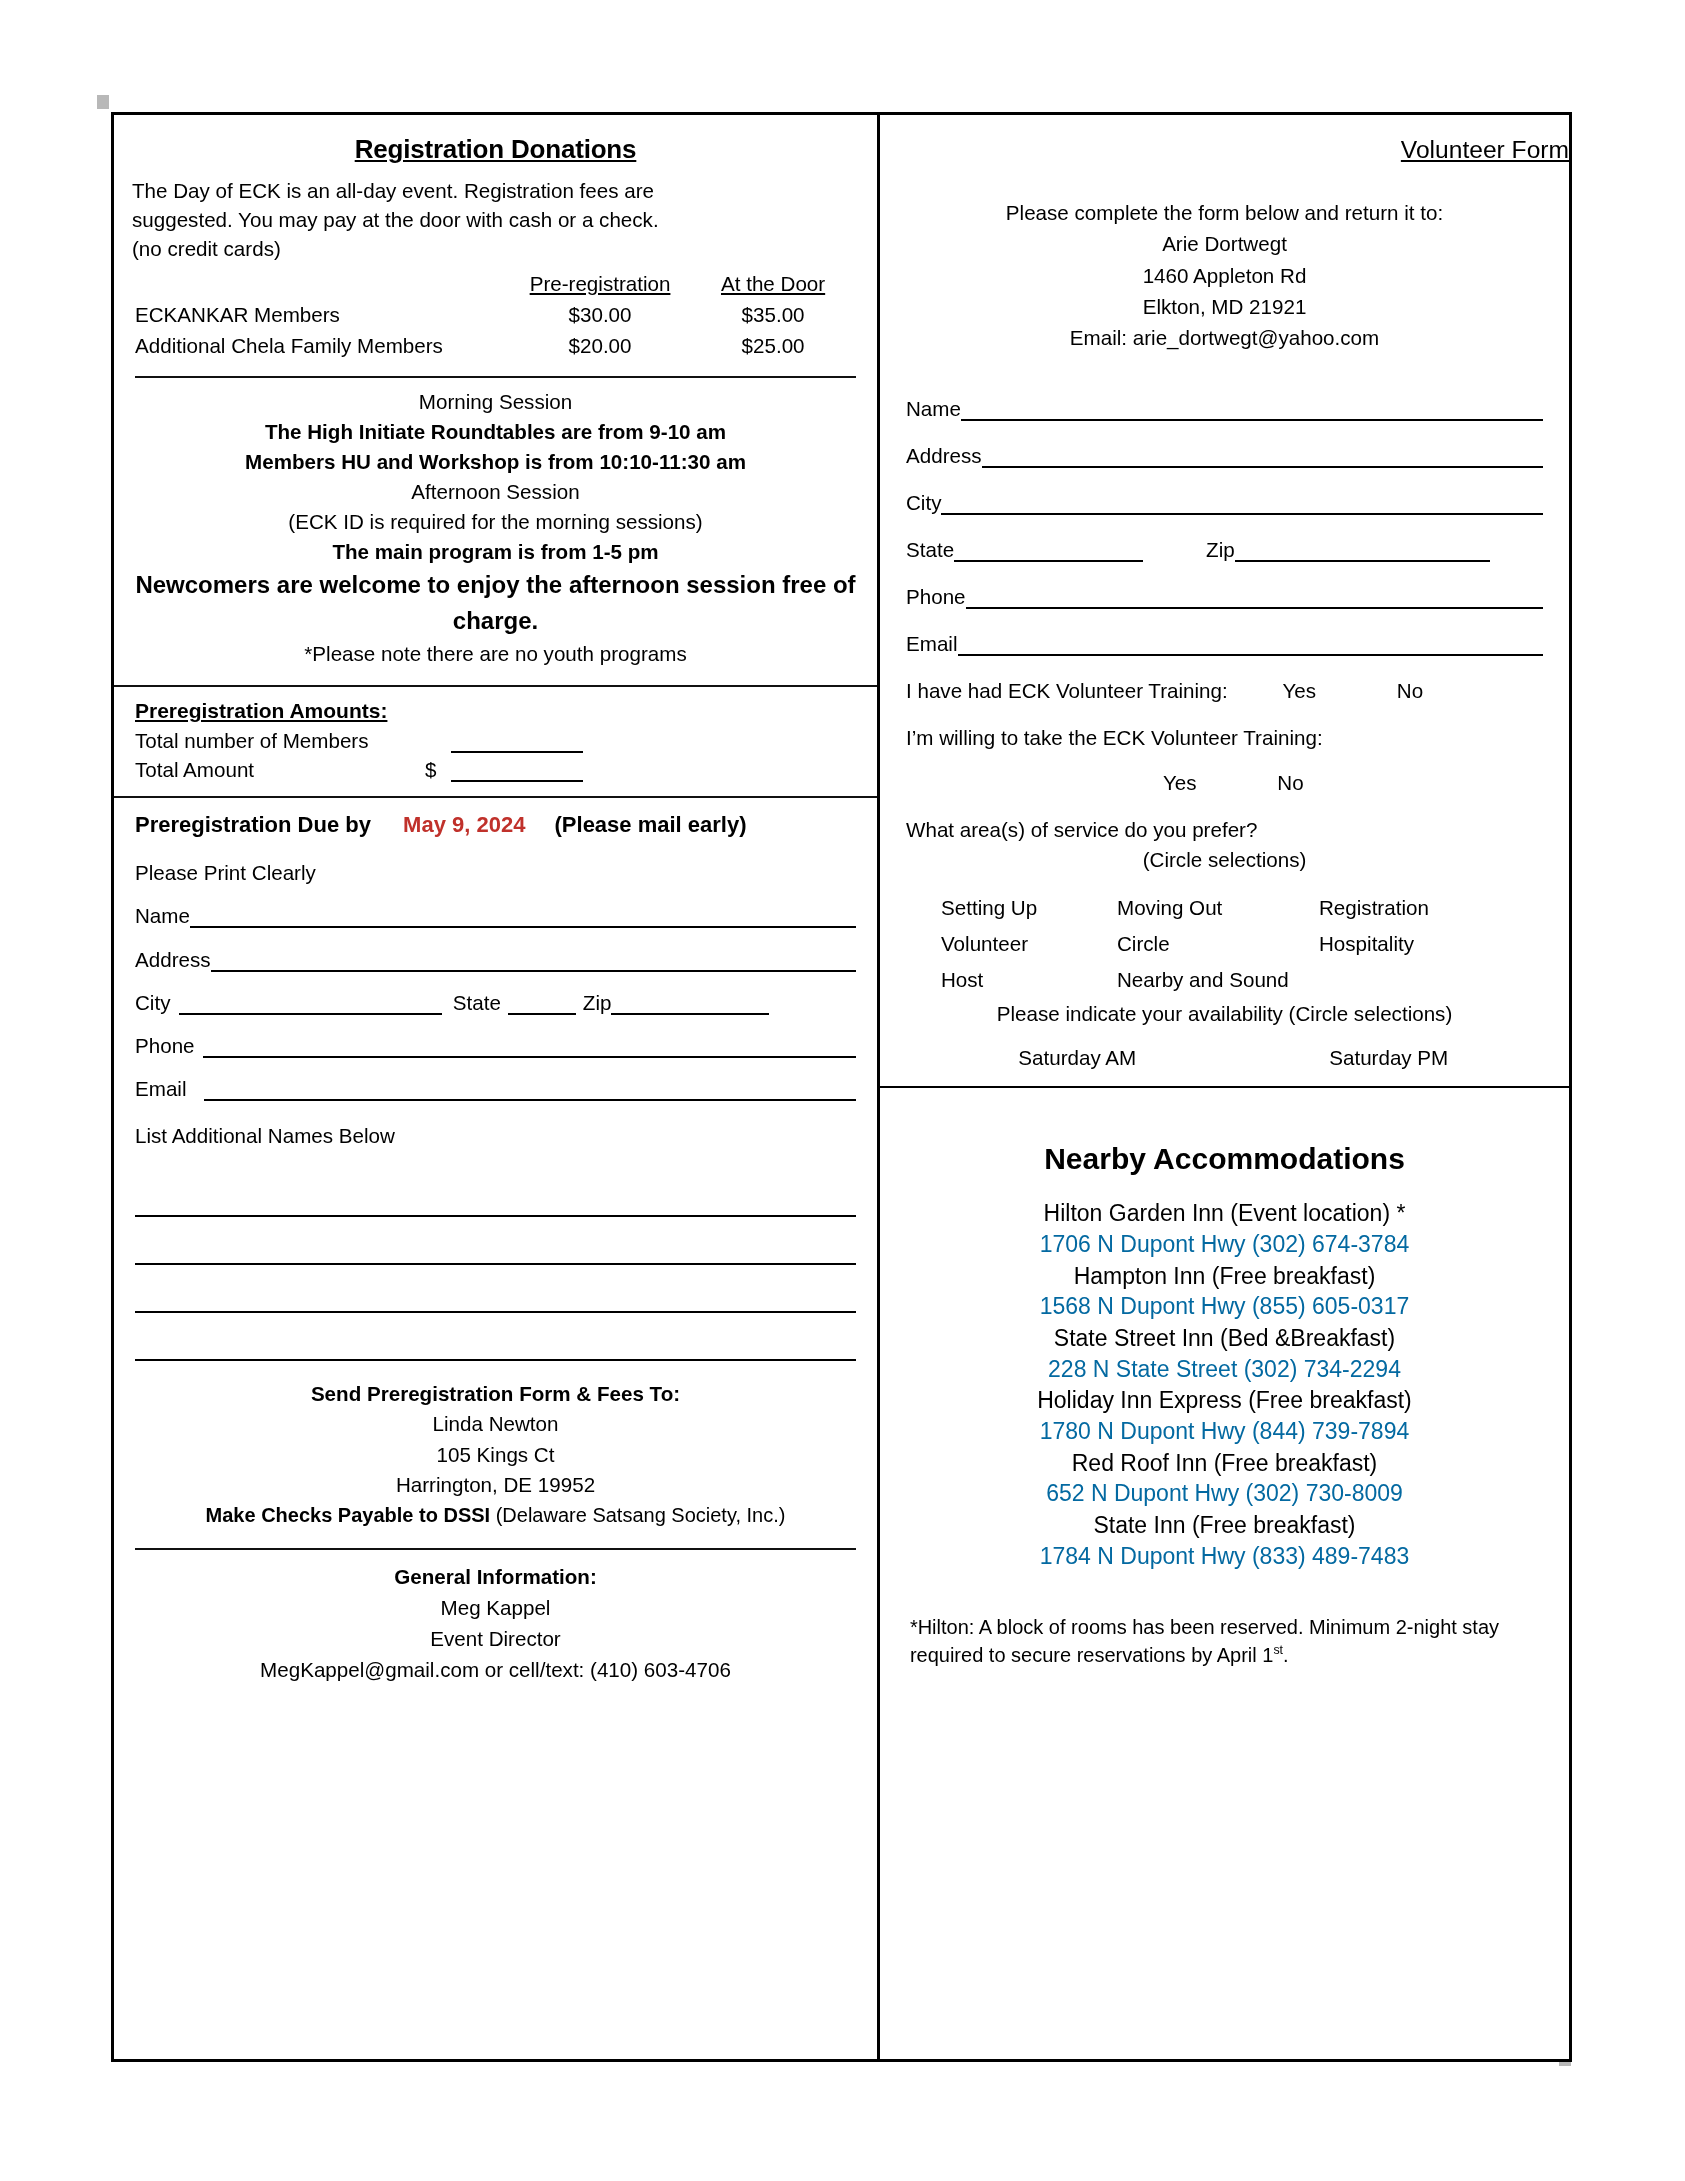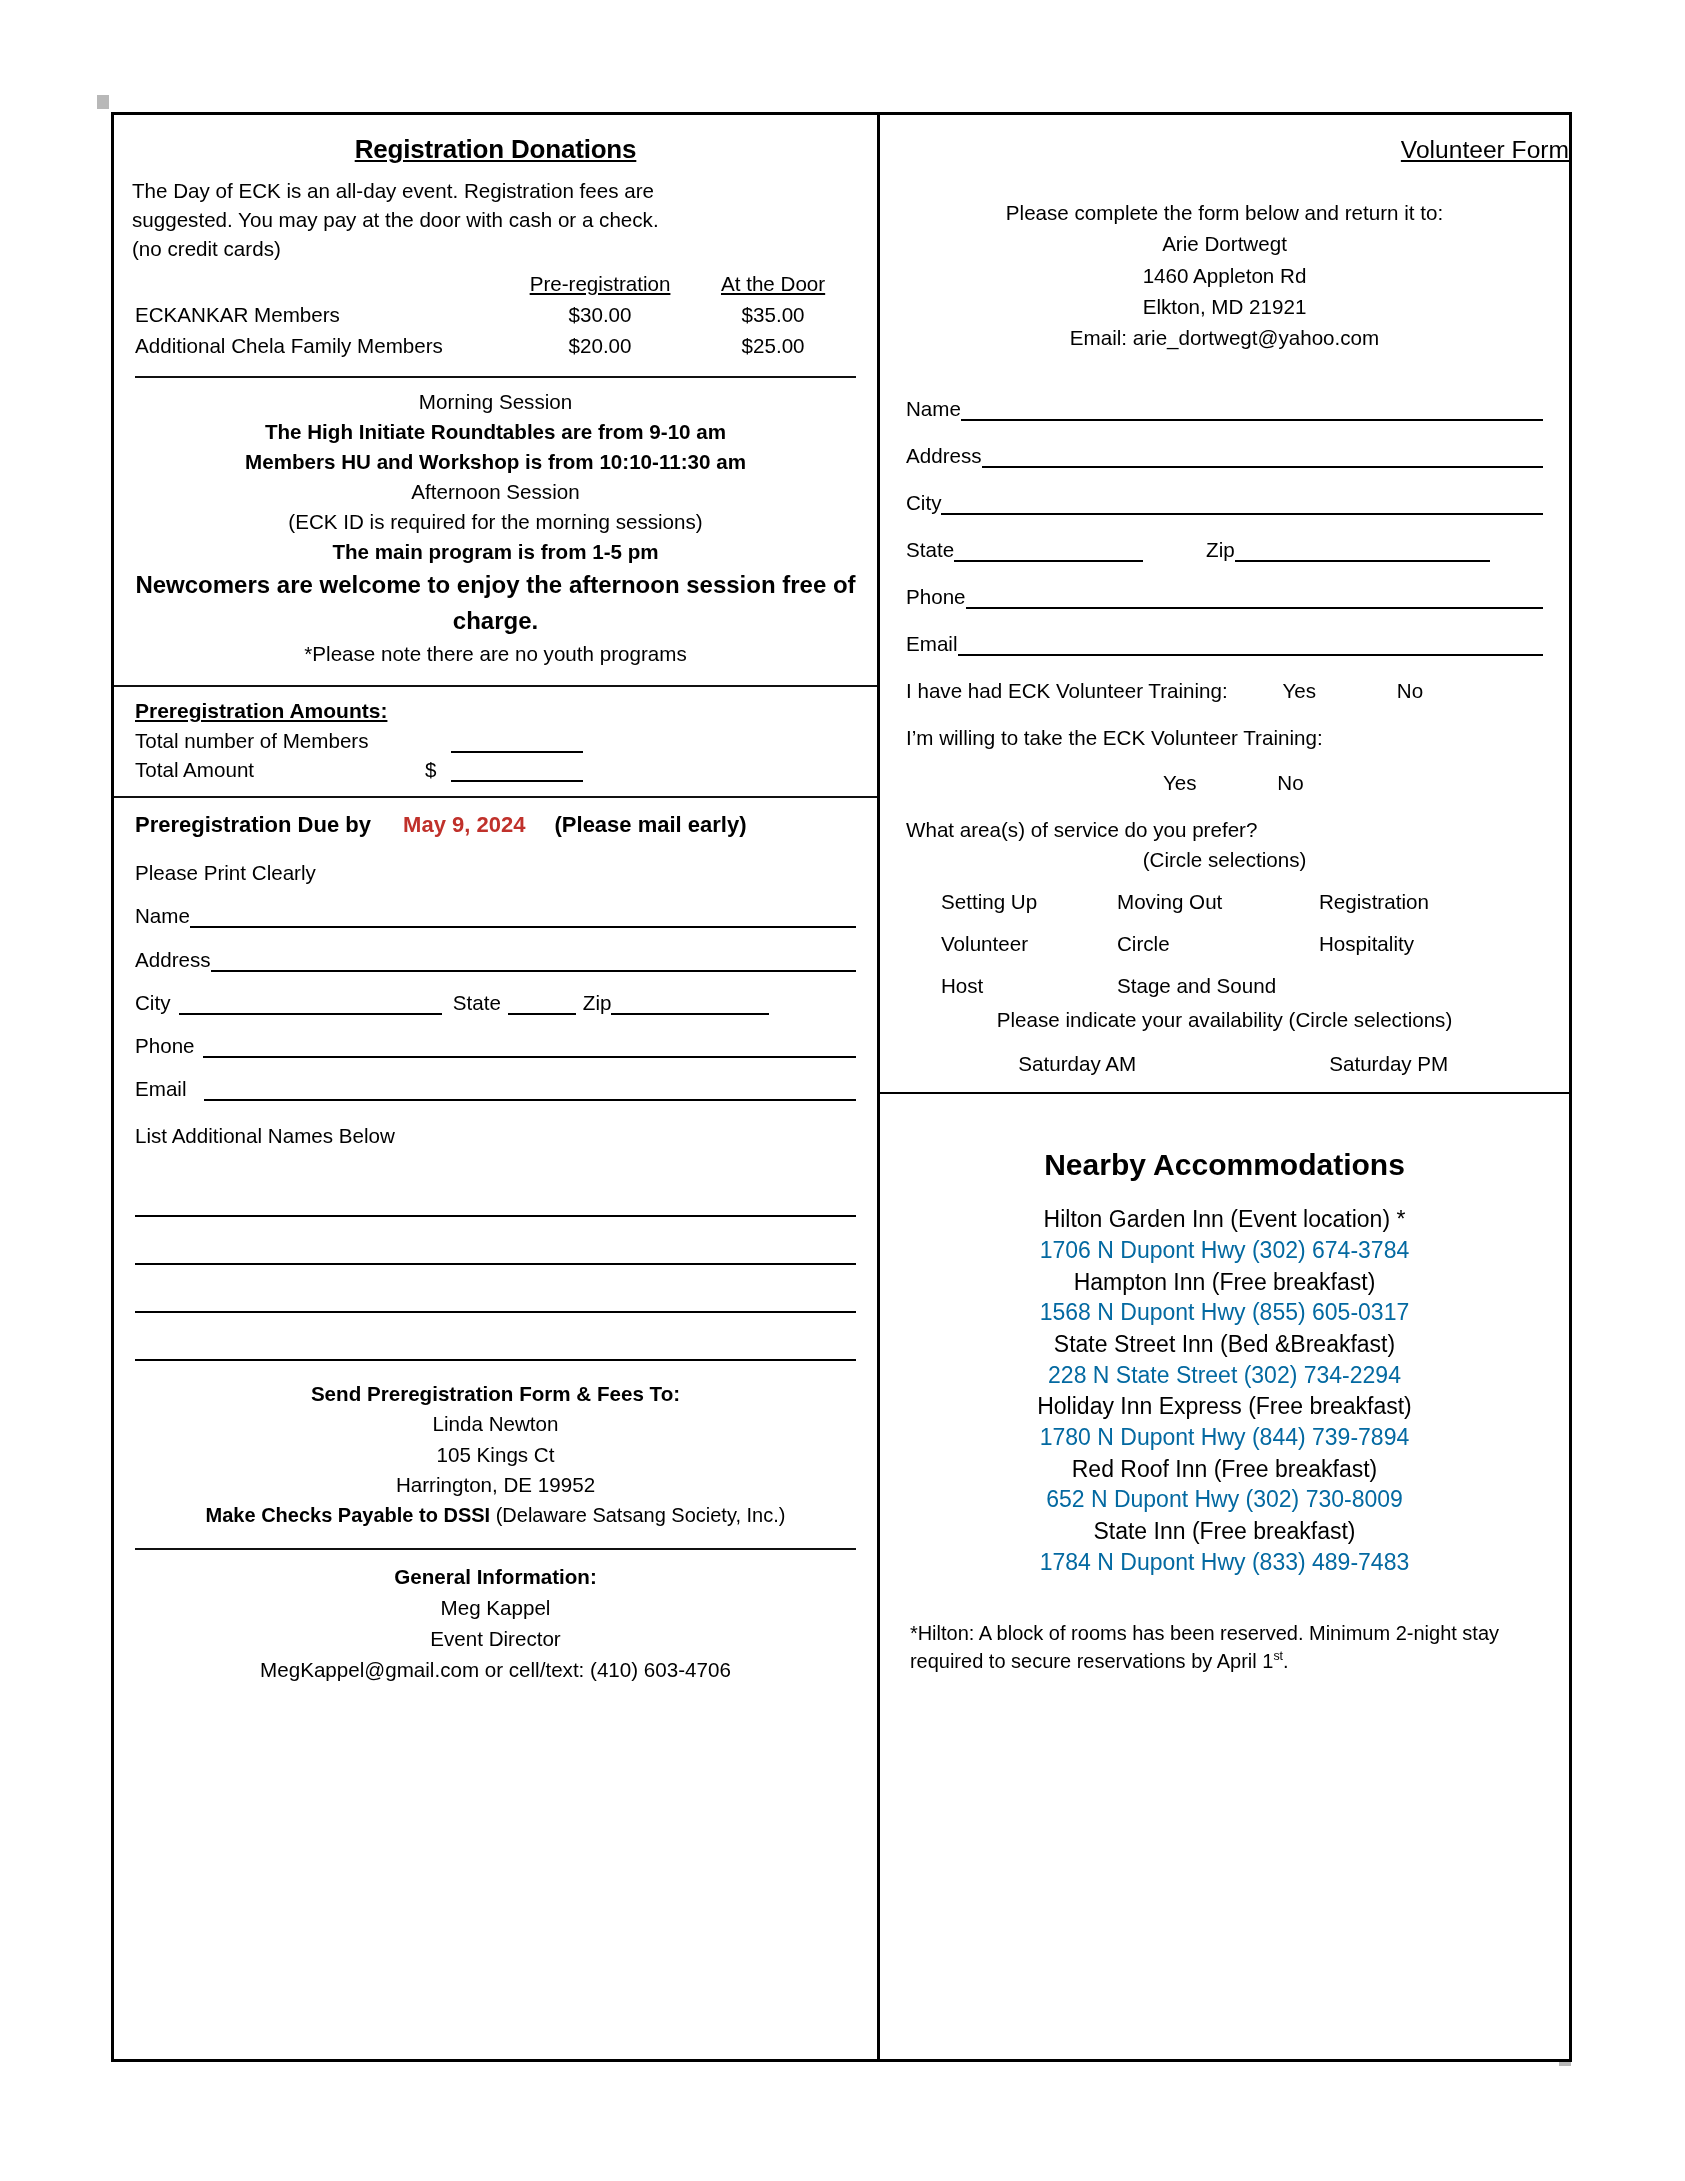--- a/index.html
+++ b/index.html
@@ -243,22 +243,22 @@
     margin-top: 21px;
     padding-left: 17.6px;
   }
   .vq-yesno-line .no { margin-left: 75px; }
 
   .service-grid {
     display: grid;
     grid-template-columns: 176px 202px 219px;
     justify-content: center;
     font-size: 20.6px;
-    row-gap: 18px;
-    margin-top: 18px;
+    row-gap: 12px;
+    margin-top: 24px;
     padding-left: 30px;
   }
   .service-grid .wide { grid-column: 2 / span 2; }
 
   .avail-head {
     text-align: center;
     font-size: 20.6px;
     margin-top: 10.5px;
   }
   .avail-row {
@@ -507,21 +507,21 @@
       <div class="avail-head" style="margin-top:5.3px">(Circle selections)</div>
 
       <div class="service-grid">
         <span>Setting Up</span>
         <span>Moving Out</span>
         <span>Registration</span>
         <span>Volunteer</span>
         <span>Circle</span>
         <span>Hospitality</span>
         <span>Host</span>
-        <span class="wide">Stage and Sound</span>
+        <span class="wide">Nearby and Sound</span>
       </div>
 
       <div class="avail-head">Please indicate your availability (Circle selections)</div>
 
       <div class="avail-row">
         <span class="am">Saturday AM</span>
         <span>Saturday PM</span>
       </div>
 
     </div>

